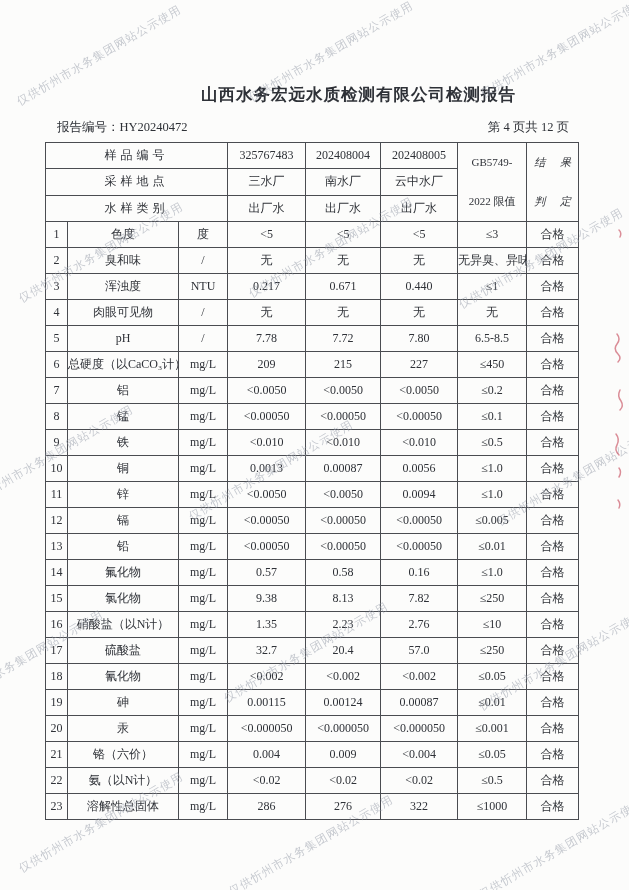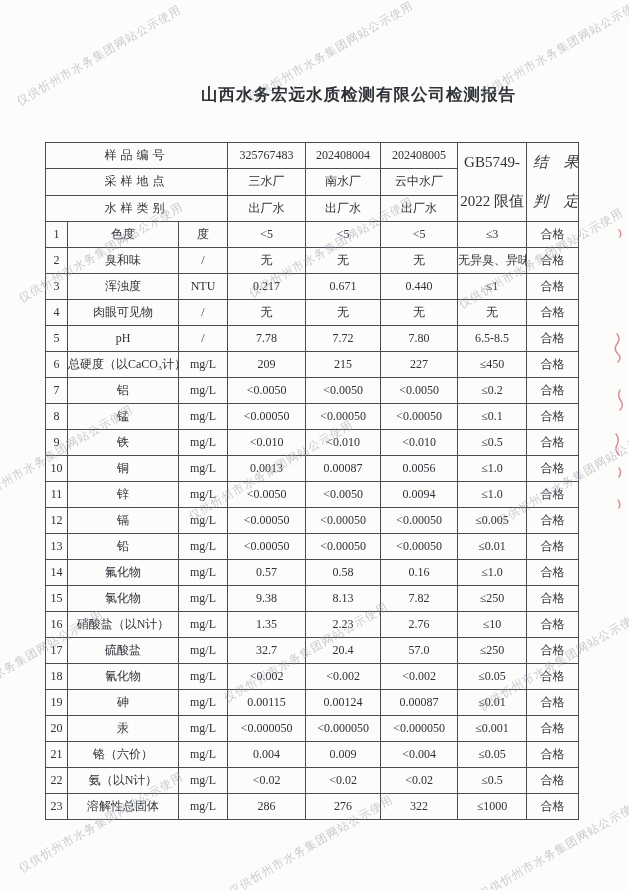--- a/index.html
+++ b/index.html
@@ -21,38 +21,42 @@
     border-collapse:collapse;table-layout:fixed;
   }
   table.report td{
     border:1px solid #4a4c51;text-align:center;vertical-align:middle;
     font-size:12px;padding:0;height:25px;line-height:25px;overflow:hidden;
     white-space:nowrap;color:#2e3137;
   }
   td.merged-label{letter-spacing:4px;font-size:12.5px;}
   td.param-cell{text-align:left;padding-left:8px;}
   td.rowspan-cell{height:auto;line-height:normal;}
-  .hdr-line{height:39px;line-height:39px;font-size:15px;}
+  .hdr-line{height:39px;line-height:39px;font-size:11px;}
   .spread{letter-spacing:6px;text-indent:6px;font-style:italic;}
   td.small-limit{font-size:10.5px;}
   .wm{
     position:absolute;transform:rotate(-30deg);transform-origin:0 50%;
     font-size:11.5px;letter-spacing:1px;color:#9aa0ac;opacity:0.55;
     white-space:nowrap;pointer-events:none;
     font-family:"Liberation Sans","DejaVu Sans",sans-serif;
   }
   .redmarks{position:absolute;left:607px;top:222px;pointer-events:none;}
 </style>
 </head>
 <body>
 
 <div class="page">
 
   <h1 class="title">山西水务宏远水质检测有限公司检测报告</h1>
 
+  <div class="meta">
+    <span>报告编号：HY20240472</span>
+    <span>第 4 页共 12 页</span>
+  </div>
 
   <table class="report">
     <colgroup>
       <col style="width:22px">
         <col style="width:111px">
         <col style="width:49px">
       <col style="width:78px">
         <col style="width:75px">
         <col style="width:77px">
       <col style="width:69px">

